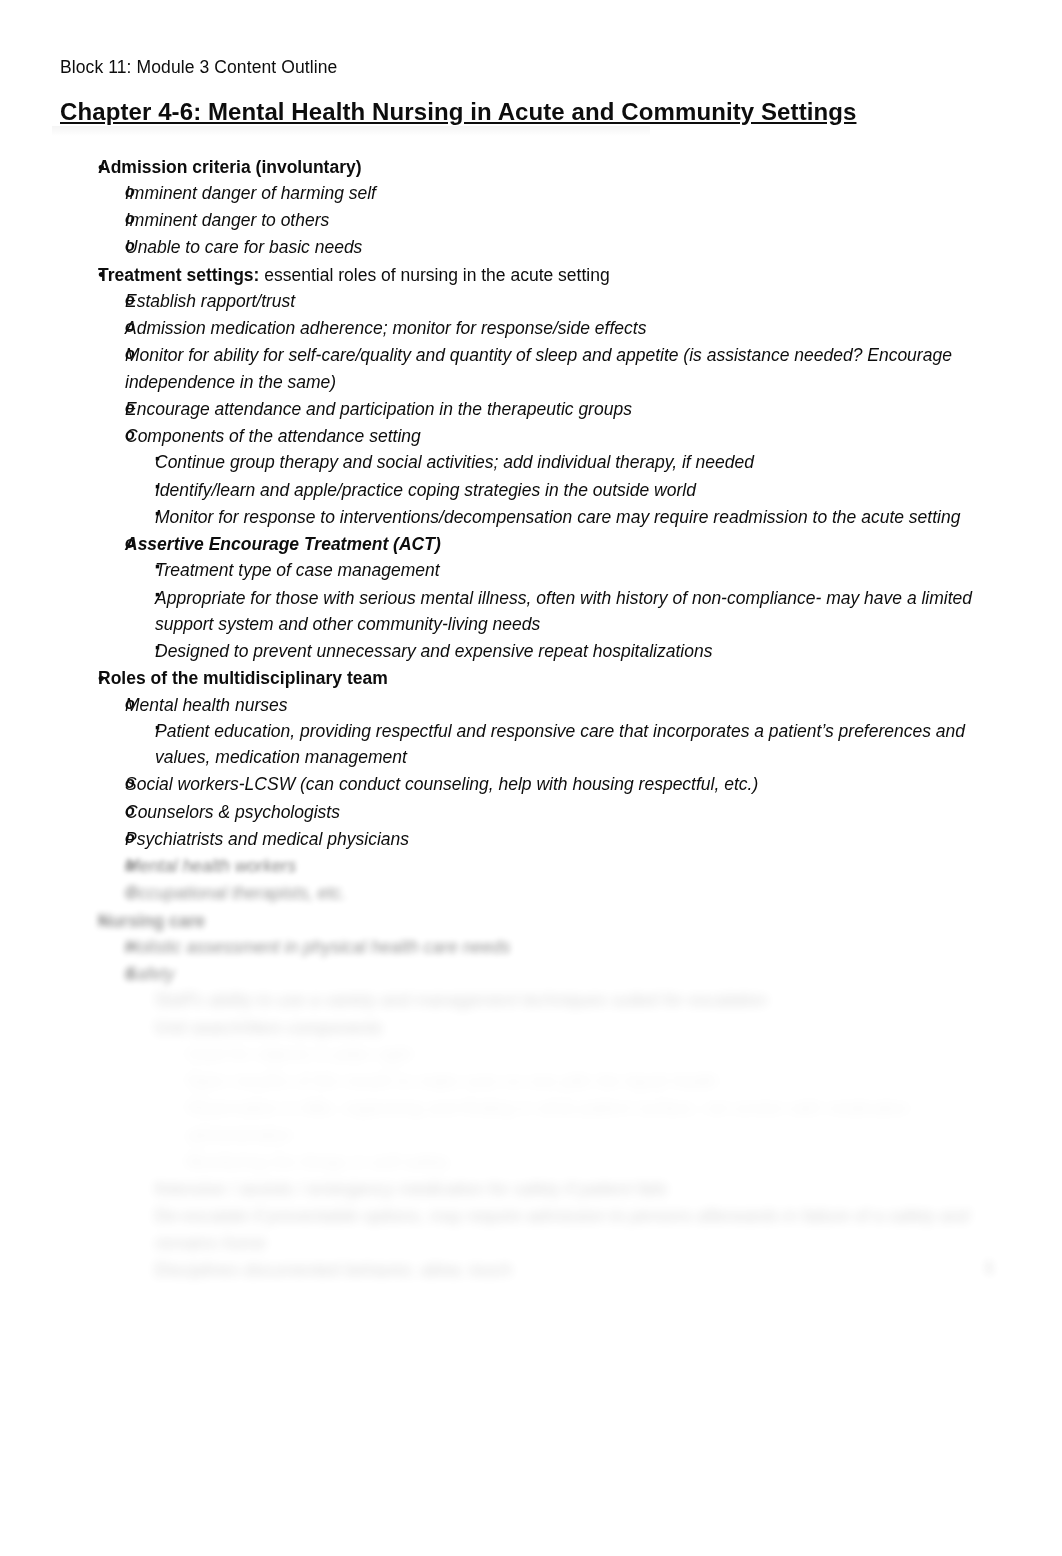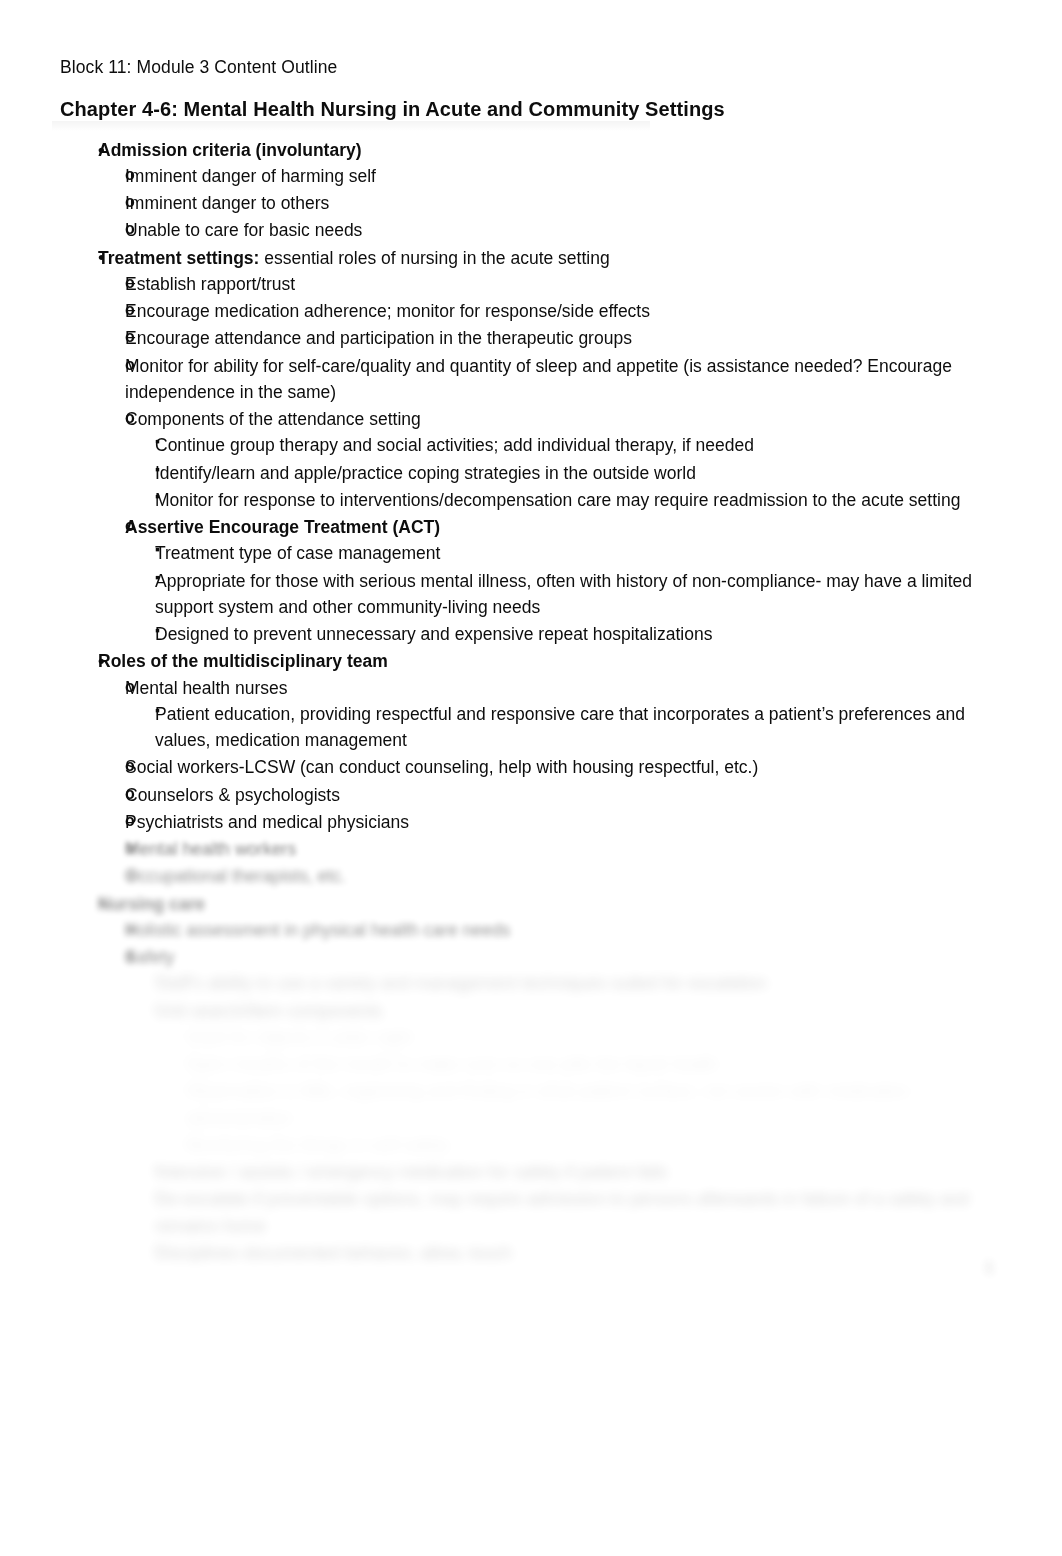--- a/index.html
+++ b/index.html
@@ -33,26 +33,27 @@
 
   .doc-title {
     font-size: 17.5px;
     line-height: 1.35;
     color: #0d0d0d;
     margin: 0 0 18px 0;
     letter-spacing: 0.1px;
   }
 
   .chapter-heading {
-    font-size: 20px;
+    font-size: 24px;
     font-weight: bold;
     color: #0d0d0d;
-    margin: 0 0 16px 0;
+    margin: 0 0 28px 0;
     letter-spacing: 0.1px;
     position: relative;
+    text-decoration: underline;
   }
   .chapter-heading::after {
     content: "";
     position: absolute;
     left: -8px;
     right: 360px;
     bottom: -10px;
     height: 10px;
     background: linear-gradient(to bottom, rgba(0,0,0,0.045), rgba(0,0,0,0));
     pointer-events: none;
@@ -86,20 +87,21 @@
     line-height: inherit;
   }
 
   
   .lvl2 {
     margin-left: 35px;
   }
   .lvl2 > li {
     padding-left: 27px;
     margin-bottom: 1px;
+    font-style: italic;
   }
   .lvl2 > li > .txt::before {
     content: "o";
     position: absolute;
     left: 0px;
     top: 0;
     font-weight: bold;
     font-size: 16px;
   }
 
@@ -169,27 +171,27 @@
         </ul>
       </li>
 
       <li>
         <span class="txt"><b>Treatment settings:</b><span> essential roles of nursing in the acute setting</span></span>
         <ul class="lvl2">
           <li>
               <span class="txt">Establish rapport/trust</span>
             </li>
           <li>
-              <span class="txt">Encourage medication adherence; monitor for response/side effects</span>
+              <span class="txt">Admission medication adherence; monitor for response/side effects</span>
+            </li>
+          <li>
+              <span class="txt">Monitor for ability for self-care/quality and quantity of sleep and appetite (is assistance needed? Encourage independence in the same)</span>
             </li>
           <li>
               <span class="txt">Encourage attendance and participation in the therapeutic groups</span>
-            </li>
-          <li>
-              <span class="txt">Monitor for ability for self-care/quality and quantity of sleep and appetite (is assistance needed? Encourage independence in the same)</span>
             </li>
 
           <li>
             <span class="txt">Components of the attendance setting</span>
             <ul class="lvl3">
               <li>
                   <span class="txt">Continue group therapy and social activities; add individual therapy, if needed</span>
                 </li>
               <li>
                   <span class="txt">Identify/learn and apple/practice coping strategies in the outside world</span>

